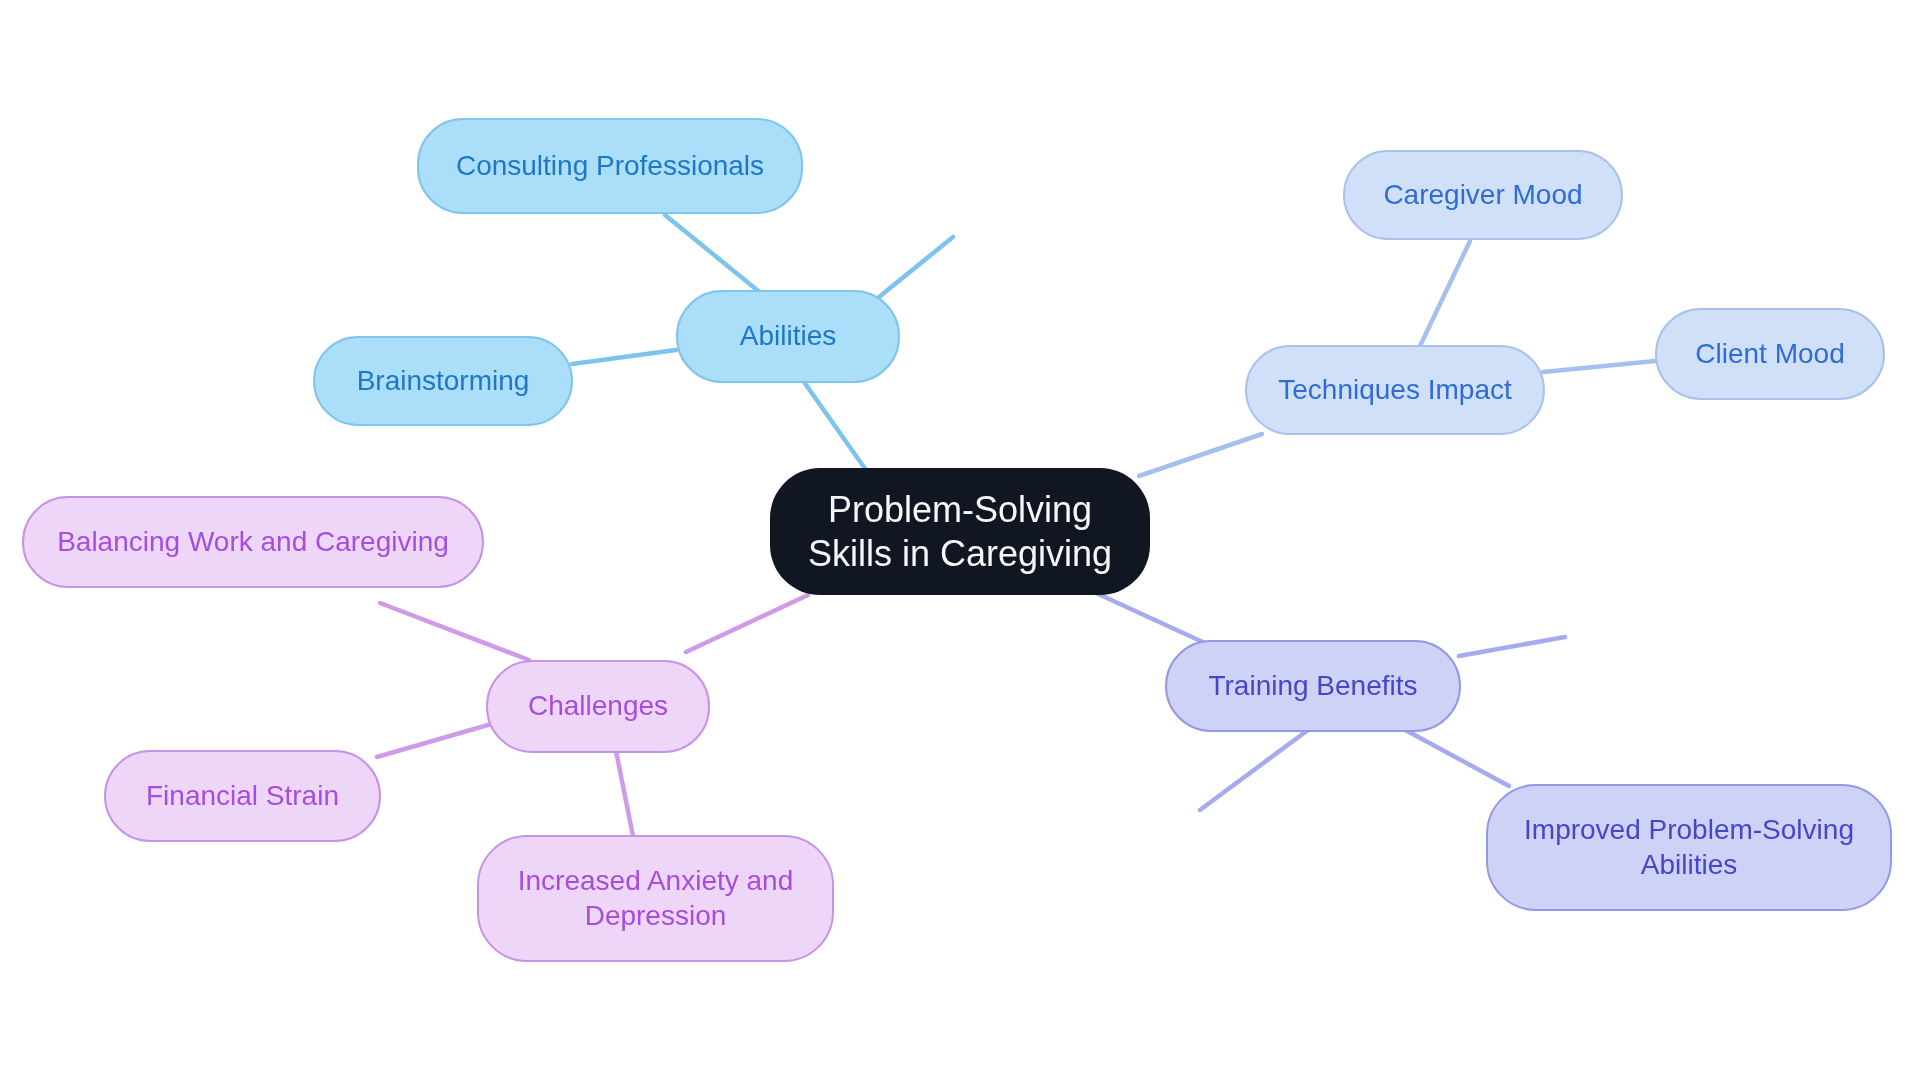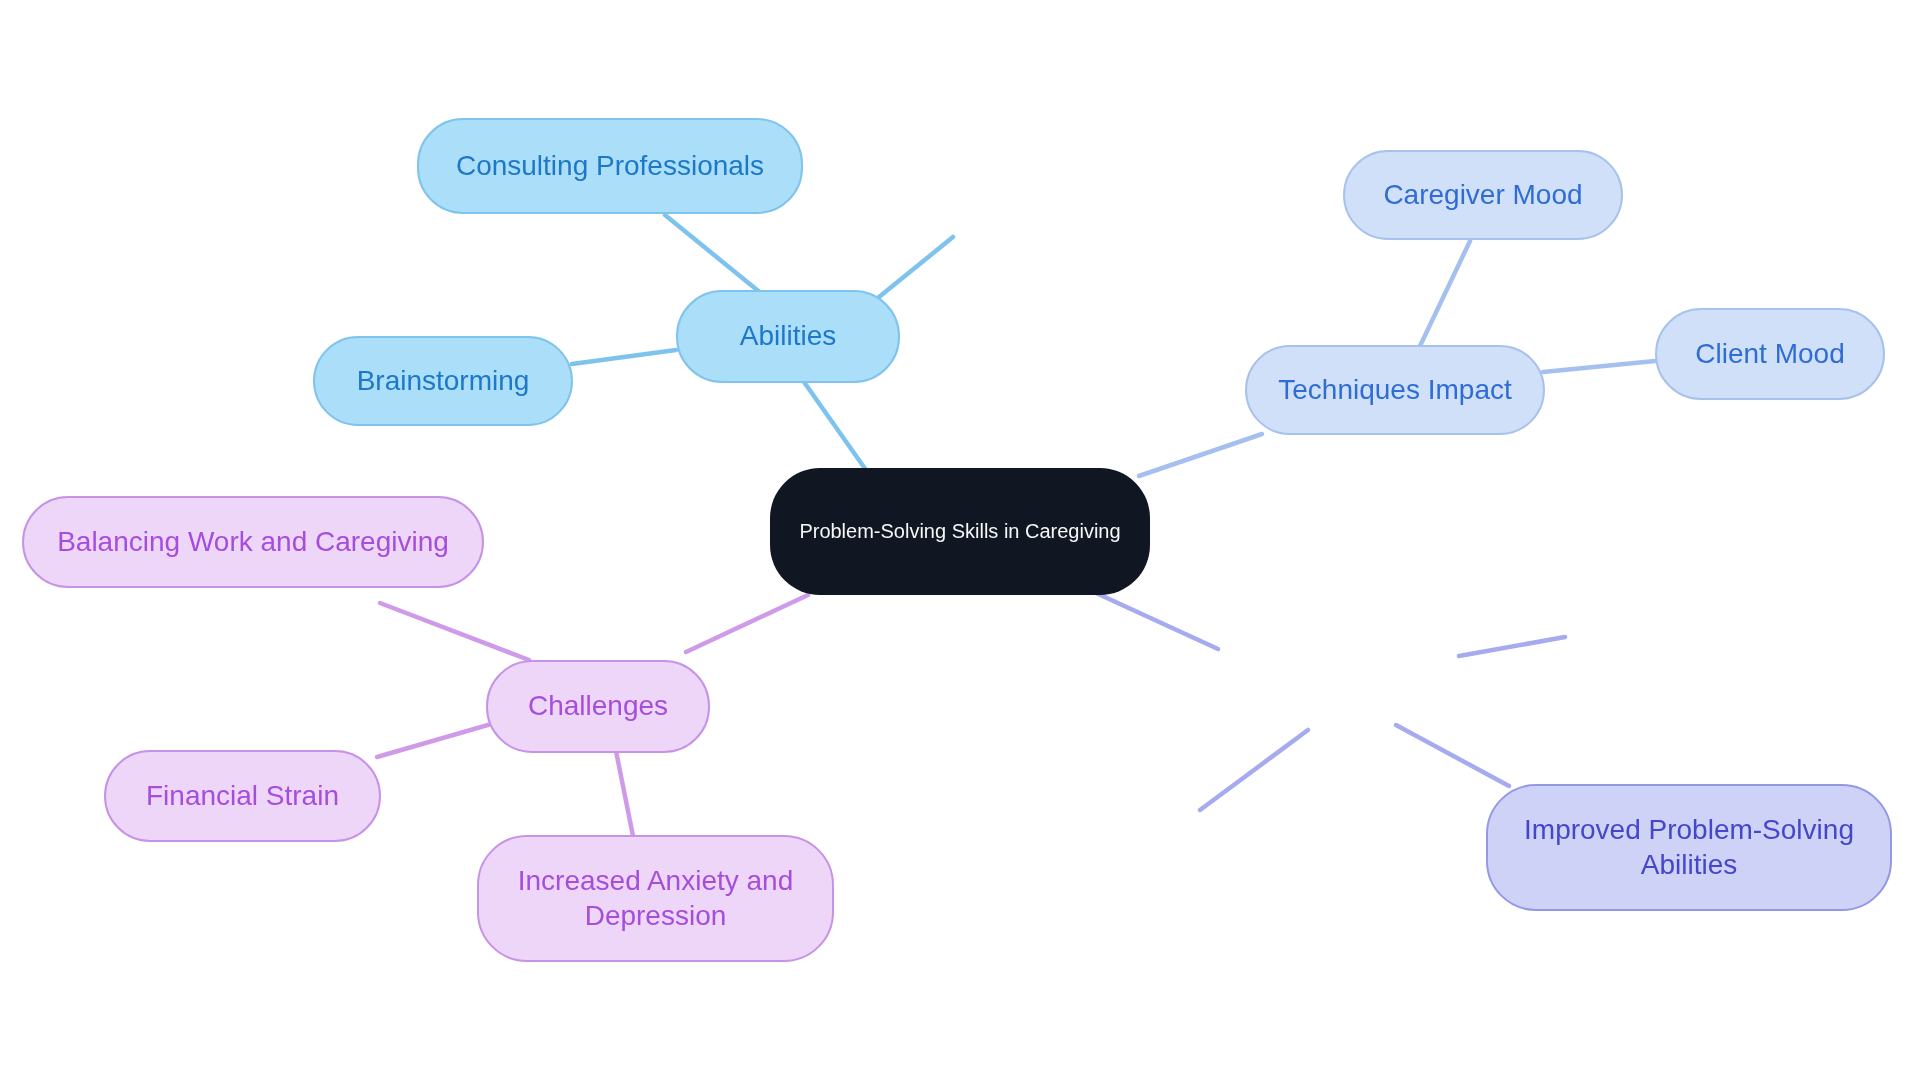--- a/index.html
+++ b/index.html
@@ -58,21 +58,21 @@
     background: #ced2f6;
     border-color: #9499e6;
     color: #4647c8;
   }
   
   .node.center-node {
     background: #111722;
     border: none;
     color: #f5f7f9;
     border-radius: 40px;
-    font-size: 20px;
+    font-size: 36px;
     padding: 6px 14px;
   }
   .node.tall { border-radius: 50px; }
 </style>
 </head>
 <body>
 
 <div class="canvas">
 
   <svg class="edges" viewBox="0 0 1920 1083" fill="none">
@@ -127,17 +127,20 @@
   <div class="node purple" style="left:22px; top:496px; width:462px; height:92px;">
     <span>Balancing Work and Caregiving</span>
   </div>
   <div class="node purple" style="left:104px; top:750px; width:277px; height:92px;">
     <span>Financial Strain</span>
   </div>
   <div class="node purple tall" style="left:477px; top:835px; width:357px; height:127px;">
     <span>Increased Anxiety and Depression</span>
   </div>
 
+  <div class="node indigo" style="left:1165px; top:640px; width:296px; height:92px;">
+    <span>Training Benefits</span>
+  </div>
   <div class="node indigo tall" style="left:1486px; top:784px; width:406px; height:127px;">
     <span>Improved Problem-Solving Abilities</span>
   </div>
 
 </div>
 
 </body></html>

